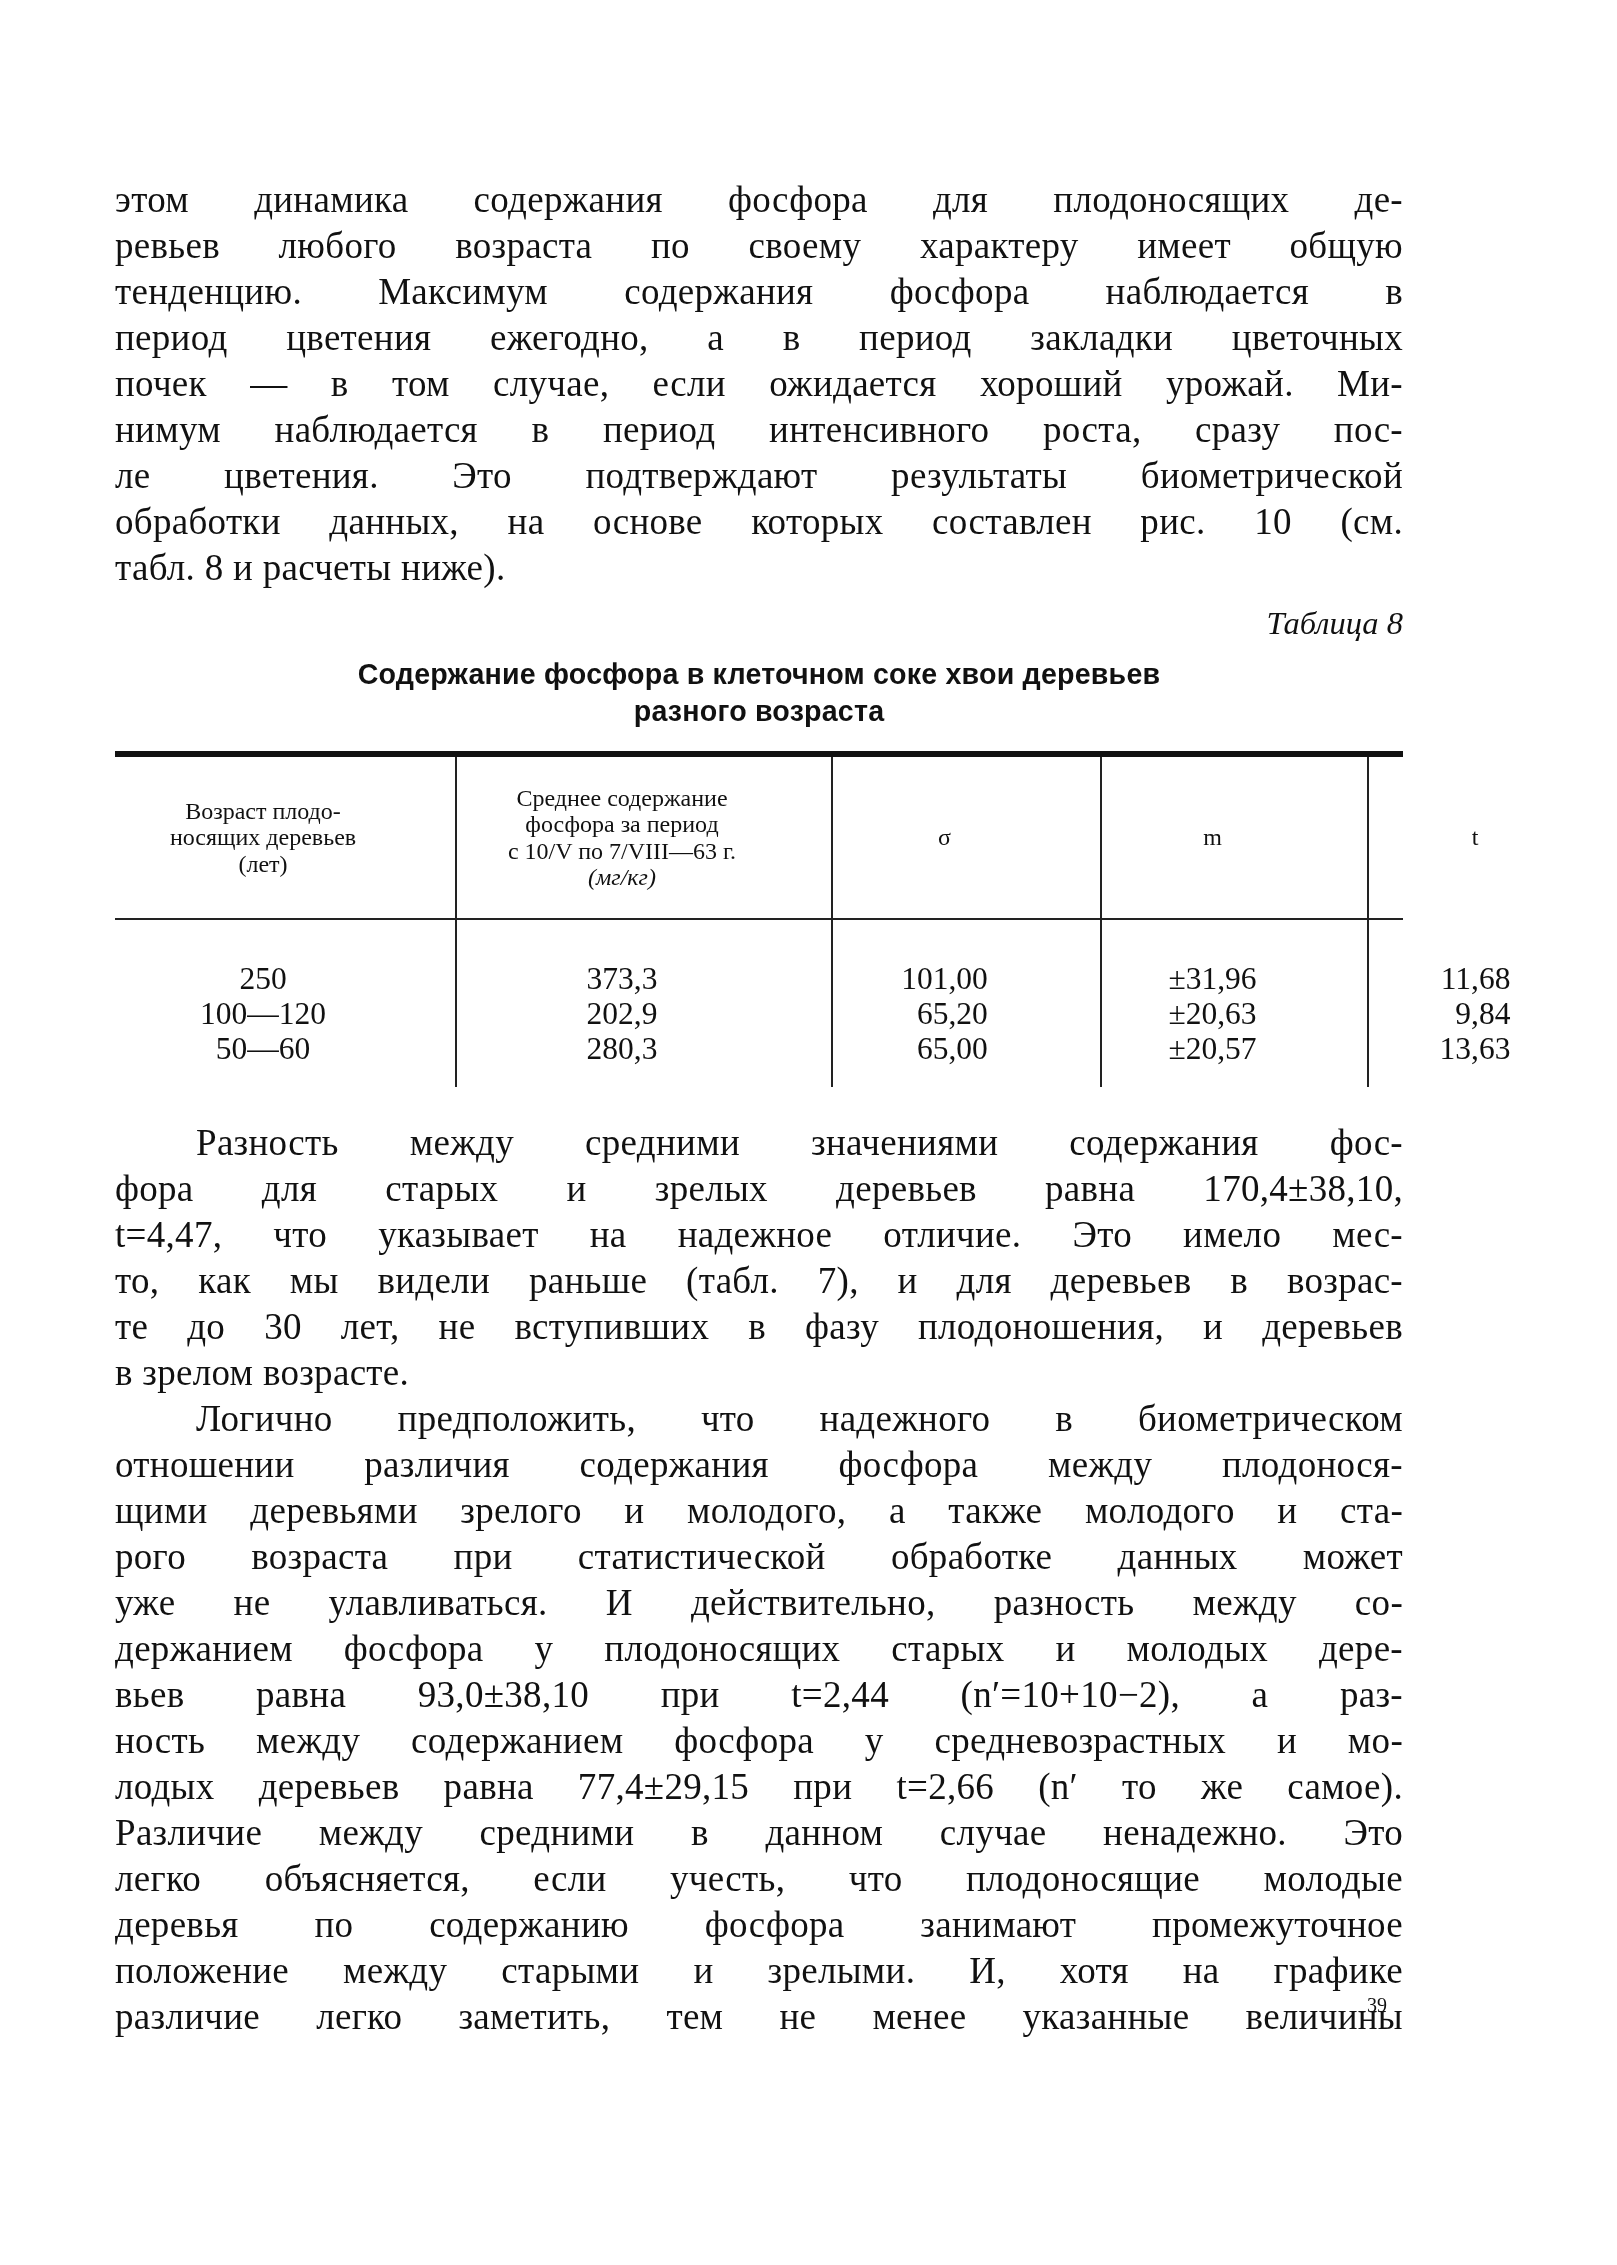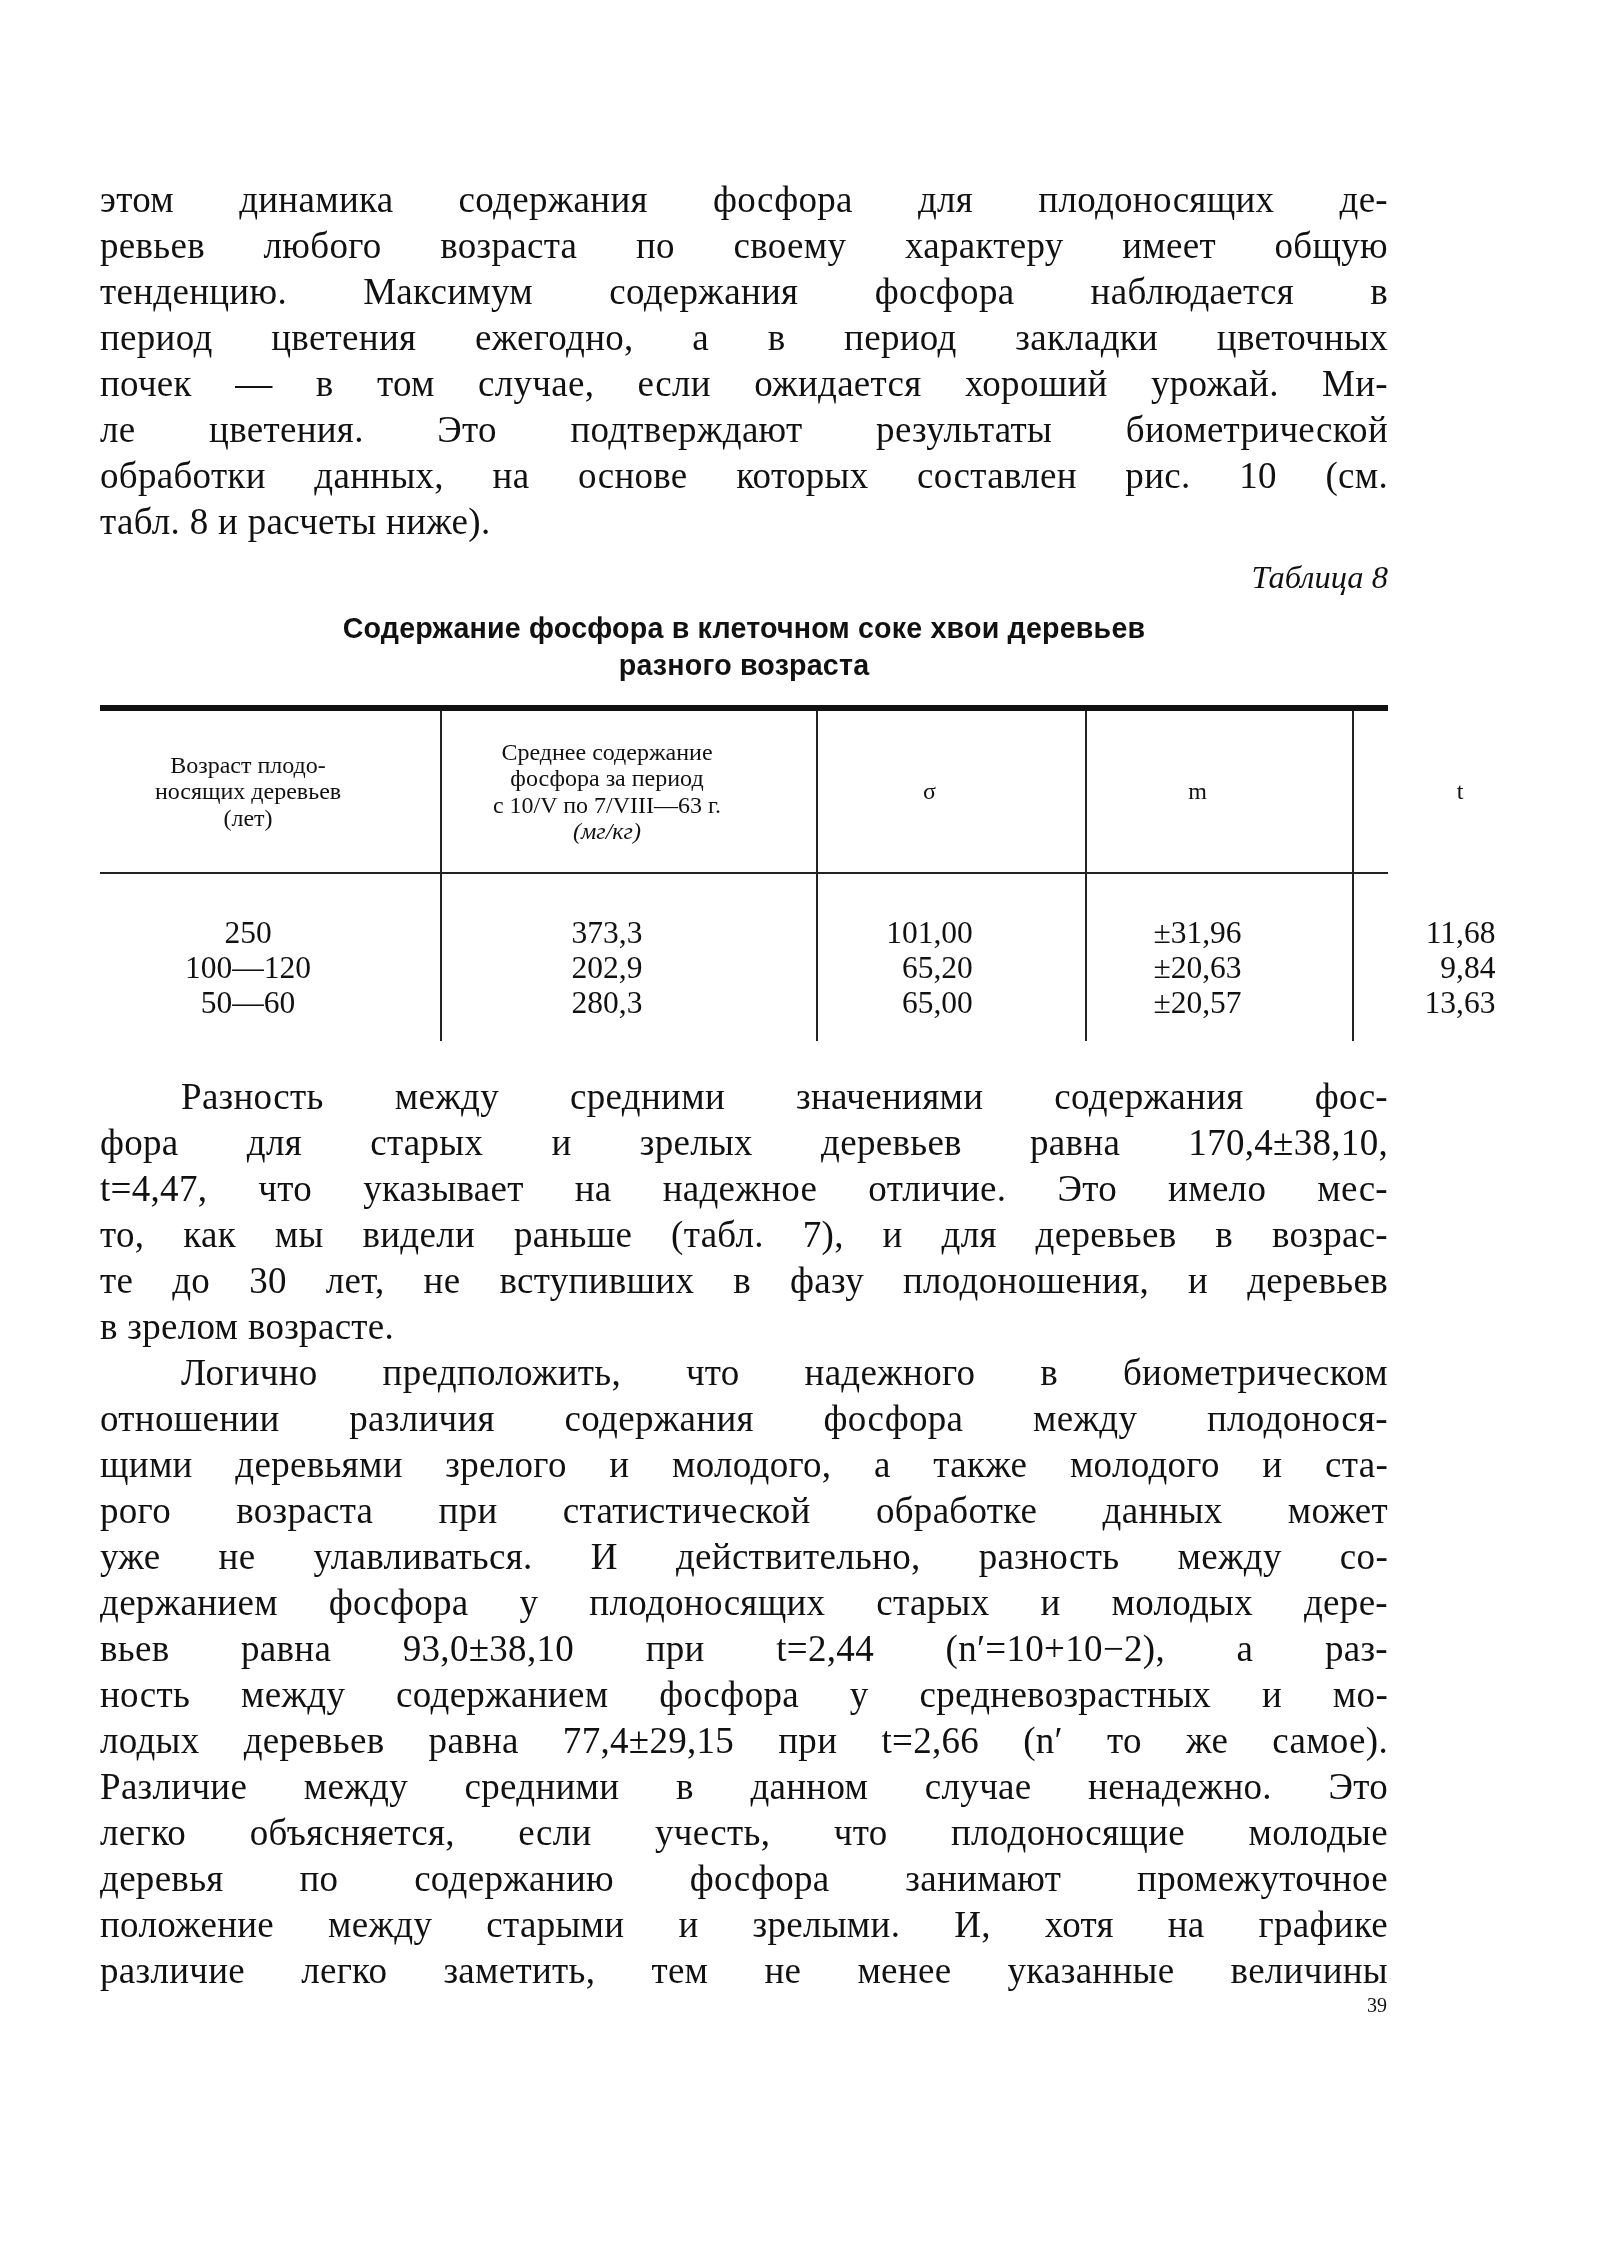--- a/index.html
+++ b/index.html
@@ -1,17 +1,17 @@
 <!DOCTYPE html>
 <html><head>
 <meta charset="utf-8">
 <style>
   html, body { margin: 0; padding: 0; background: #ffffff; }
   body { width: 1617px; height: 2266px; position: relative; overflow: hidden; color: #111; }
-  .page { position: absolute; left: 100px; top: 177px; width: 1288px; }
+  .page { position: absolute; left: 115px; top: 177px; width: 1288px; }
   .para {
     font-family: "Liberation Serif", "DejaVu Serif", serif;
     font-size: 37px; line-height: 46px; text-align: justify;
     margin: 0; letter-spacing: 0.3px;
   }
   .line { display: block; text-align: justify; text-align-last: justify; white-space: nowrap; }
   .line.last { text-align-last: left; }
   .indent { text-indent: 81px; }
   .table-label {
     font-family: "Liberation Serif", serif; font-style: italic; font-size: 32.5px;
@@ -46,20 +46,21 @@
 <body>
 
 <div class="page">
 
   <p class="para">
     <span class="line">этом динамика содержания фосфора для плодоносящих де-</span>
     <span class="line">ревьев любого возраста по своему характеру имеет общую</span>
     <span class="line">тенденцию. Максимум содержания фосфора наблюдается в</span>
     <span class="line">период цветения ежегодно, а в период закладки цветочных</span>
     <span class="line">почек — в том случае, если ожидается хороший урожай. Ми-</span>
+    <span class="line">нимум наблюдается в период интенсивного роста, сразу пос-</span>
     <span class="line">ле цветения. Это подтверждают результаты биометрической</span>
     <span class="line">обработки данных, на основе которых составлен рис. 10 (см.</span>
     <span class="line last">табл. 8 и расчеты ниже).</span>
   </p>
 
   <div class="table-label">Таблица 8</div>
   <div class="table-title">
     <div>Содержание фосфора в клеточном соке хвои деревьев</div>
     <div>разного возраста</div>
   </div>

